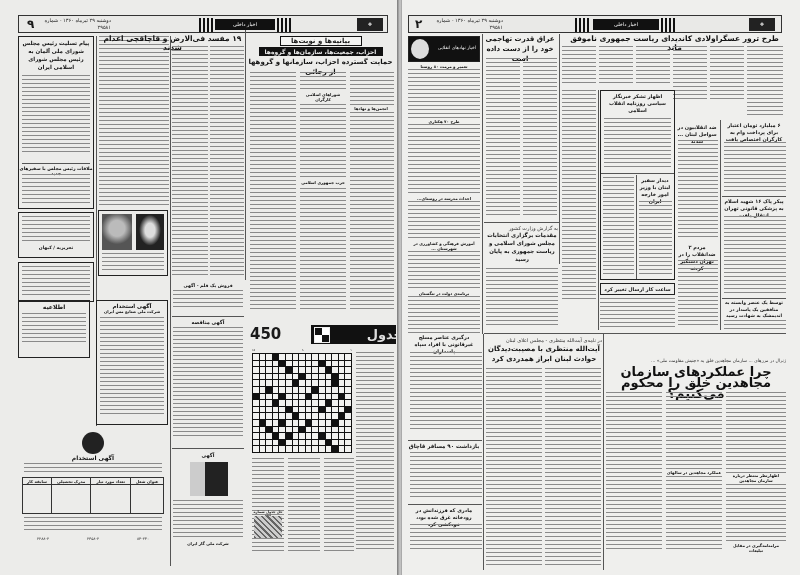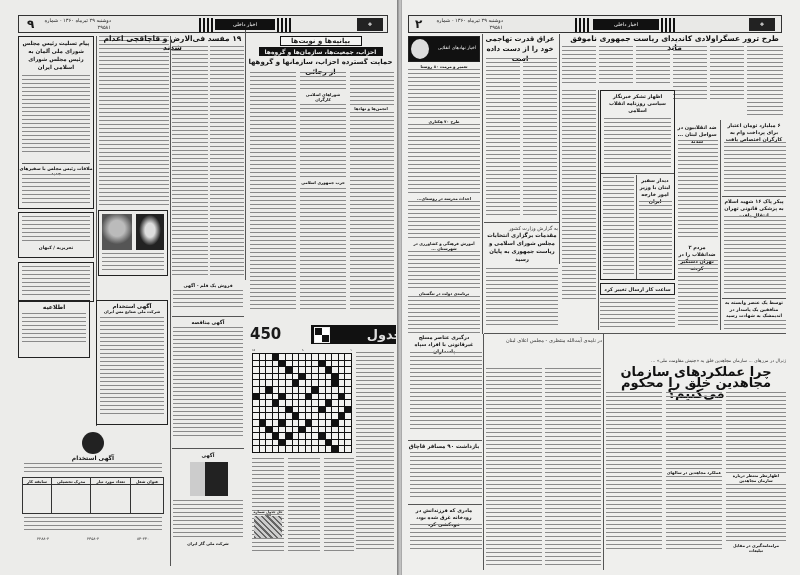--- a/index.html
+++ b/index.html
@@ -459,20 +459,21 @@
   <div class="hrule" style="left:320px;width:64px;top:298px;"></div>
   <div class="hl" style="position:absolute;left:320px;top:300px;width:64px;font-size:4.5px;line-height:6.5px;">توسط یک عنصر وابسته به منافقین یک پاسدار در اندیمشک به شهادت رسید</div>
   <div class="text col" style="left:322px;top:320px;width:62px;height:10px;"></div>
 
   <div class="hrule" style="left:82px;width:302px;top:333px;"></div>
 
   <div class="hl" style="position:absolute;left:6px;top:334px;width:72px;font-size:5px;line-height:7px;">درگیری عناصر مسلح غیرقانونی با افراد سپاه پاسداران</div>
   <div class="text col" style="left:8px;top:352px;width:72px;height:80px;"></div>
 
   <div class="kicker" style="position:absolute;left:84px;top:337px;width:116px;">در نامه‌ی آیت‌الله منتظری - مجلس اعلای لبنان</div>
+  <div class="hl" style="position:absolute;left:84px;top:344px;width:116px;font-size:7px;line-height:10px;">آیت‌الله منتظری با مصیبت‌دیدگان حوادث لبنان ابراز همدردی کرد</div>
   <div class="text col" style="left:84px;top:368px;width:56px;height:200px;"></div>
   <div class="text col" style="left:143px;top:368px;width:56px;height:200px;"></div>
   <div class="vrule" style="left:201px;top:334px;height:236px;"></div>
 
   <div class="hrule" style="left:6px;width:74px;top:440px;"></div>
   <div class="hl" style="position:absolute;left:6px;top:443px;width:72px;font-size:5.5px;">بازداشت ۹۰ مسافر قاچاق</div>
   <div class="text col" style="left:8px;top:452px;width:72px;height:48px;"></div>
   <div class="hrule" style="left:6px;width:74px;top:504px;"></div>
   <div class="hl" style="position:absolute;left:6px;top:507px;width:72px;font-size:5px;line-height:7px;">مادری که فرزندانش در رودخانه غرق شده بود، خودکشی کرد</div>
   <div class="text col" style="left:8px;top:524px;width:72px;height:28px;"></div>

